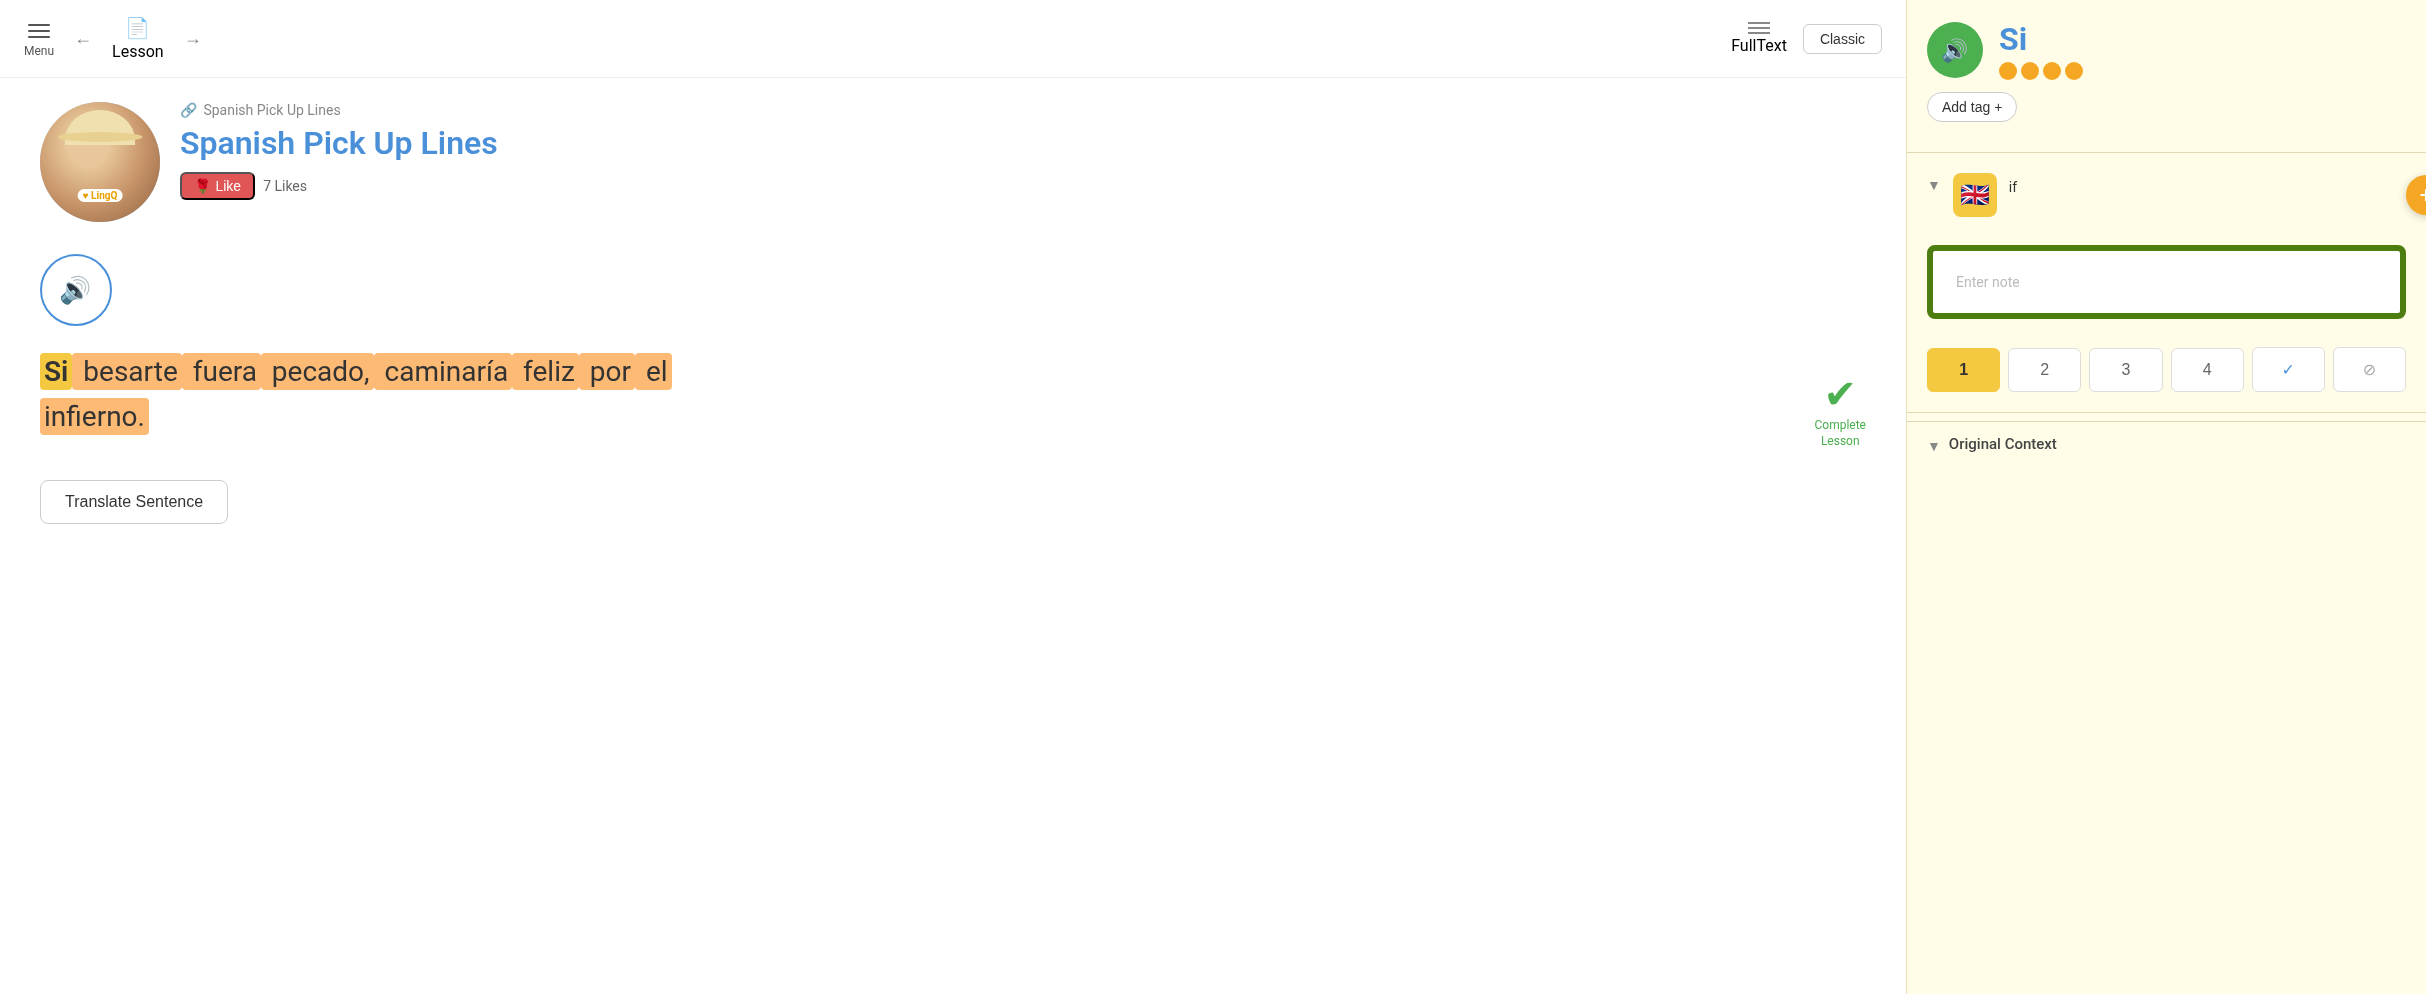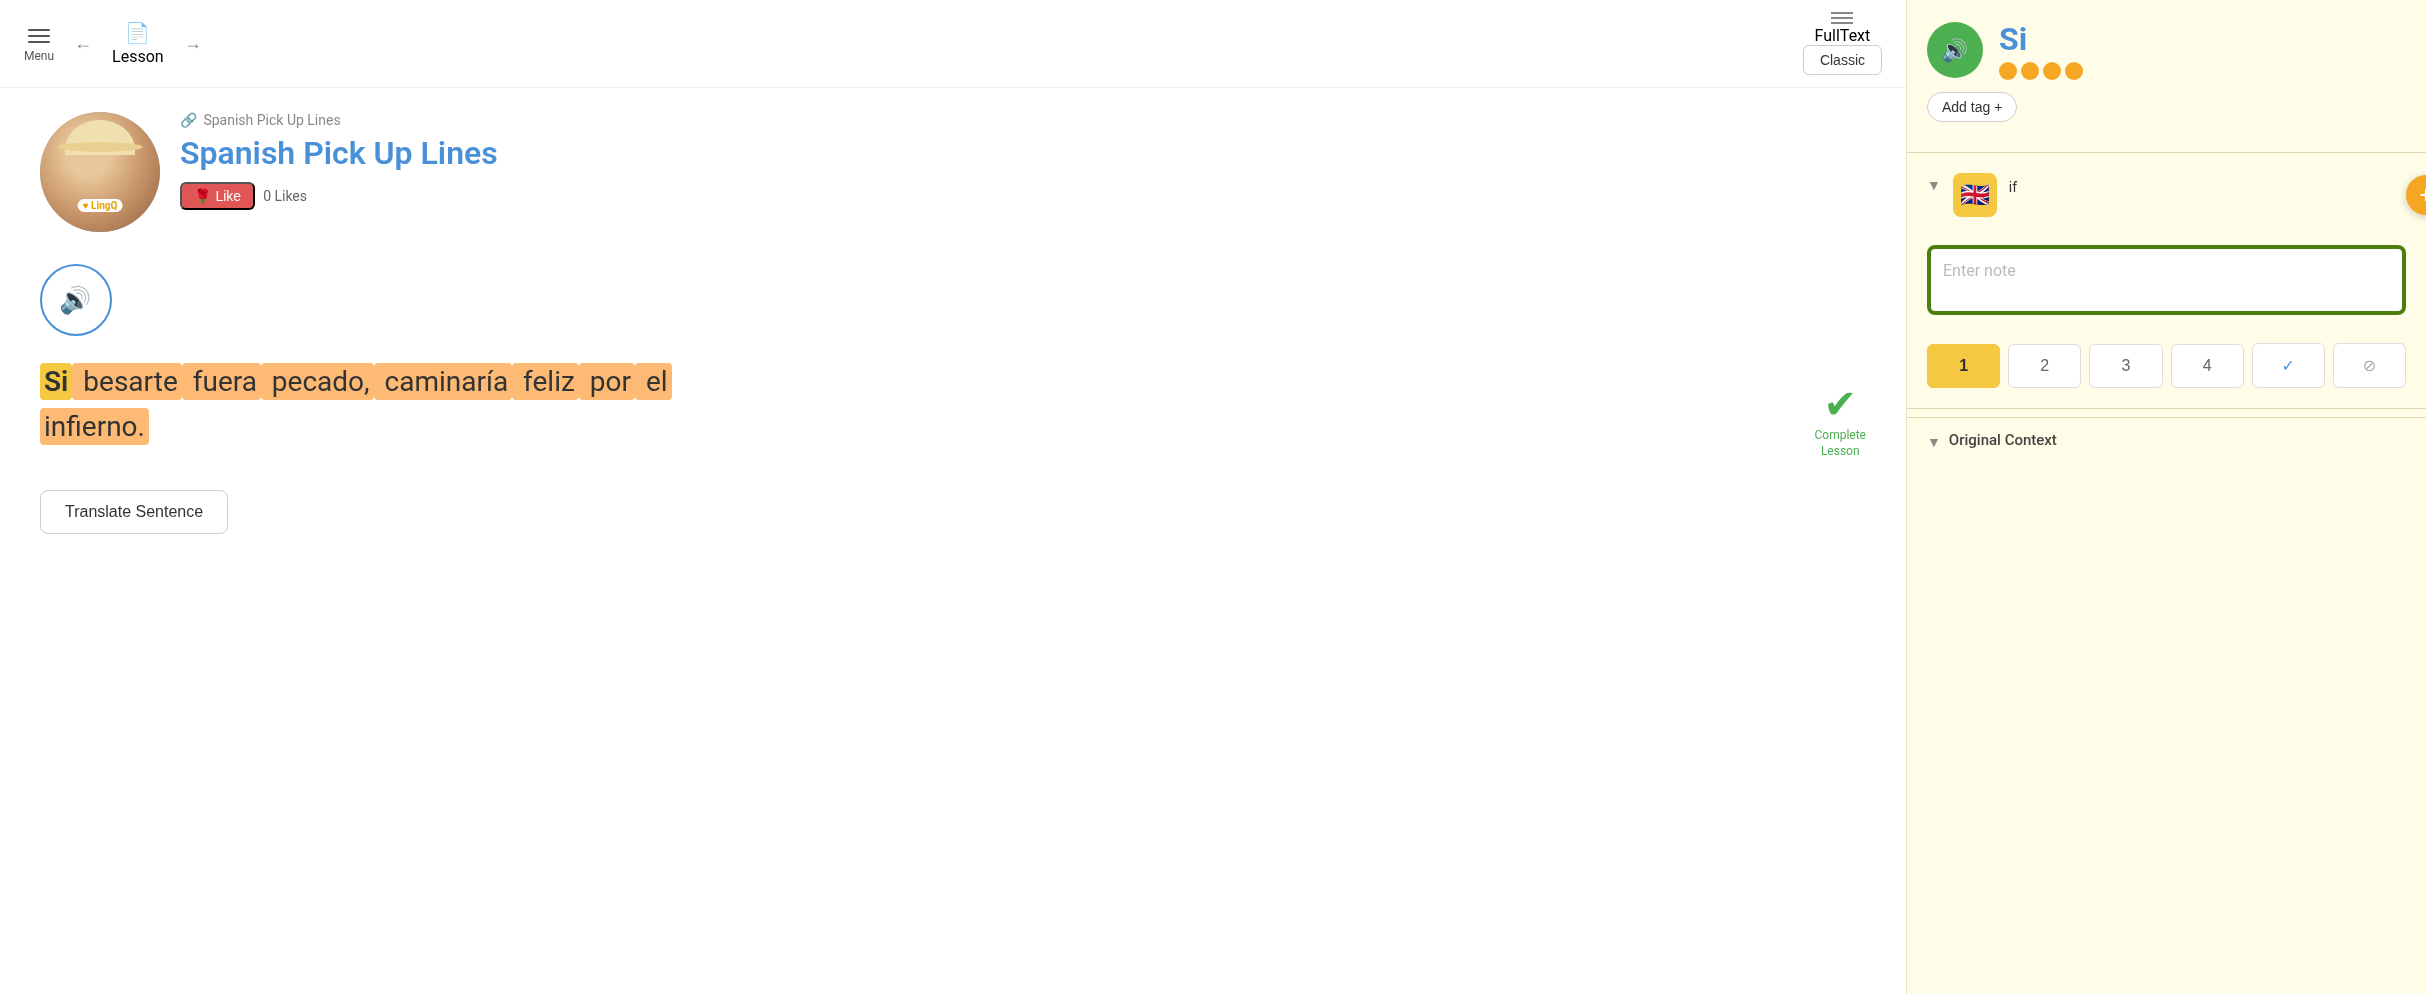--- a/index.html
+++ b/index.html
@@ -63,21 +63,21 @@
       padding: 4px 8px;
     }
     .lesson-icon {
       font-size: 20px;
       color: #777;
     }
     .toolbar-right {
       margin-left: auto;
       display: flex;
       align-items: center;
-      flex-direction: column;
+      gap: 16px;
     }
     .fulltext-btn {
       display: flex;
       flex-direction: column;
       align-items: center;
       gap: 2px;
       cursor: pointer;
     }
     .fulltext-lines {
       display: flex;
@@ -370,26 +370,26 @@
       cursor: pointer;
     }
     .dict-tab.active {
       color: #333;
       border-bottom: 2px solid #333;
     }
 
     
     .note-area {
       margin: 16px 20px;
-      border: 4px solid #4d7c0f;
+      border: 6px solid #4d7c0f;
       border-radius: 8px;
-      padding: 12px;
+      padding: 23px;
       background: #fff;
       min-height: 70px;
-      font-size: 16px;
+      font-size: 14px;
       color: #aaa;
     }
 
     
     .status-row {
       display: flex;
       gap: 8px;
       padding: 12px 20px;
       align-items: center;
     }
@@ -508,21 +508,21 @@
         <div class="lesson-breadcrumb">
           <span>🔗</span>
           <span>Spanish Pick Up Lines</span>
         </div>
         <h1 class="lesson-title">Spanish Pick Up Lines</h1>
         <div class="like-btn">
           <button class="like-badge">
             <span>🌹</span>
             <span>Like</span>
           </button>
-          <span class="like-count">0 Likes</span>
+          <span class="like-count">7 Likes</span>
         </div>
       </div>
     </div>
 
     <div class="audio-player">
       <span>🔊</span>
     </div>
 
     <div class="sentence-wrapper">
       <div class="sentence-area">

